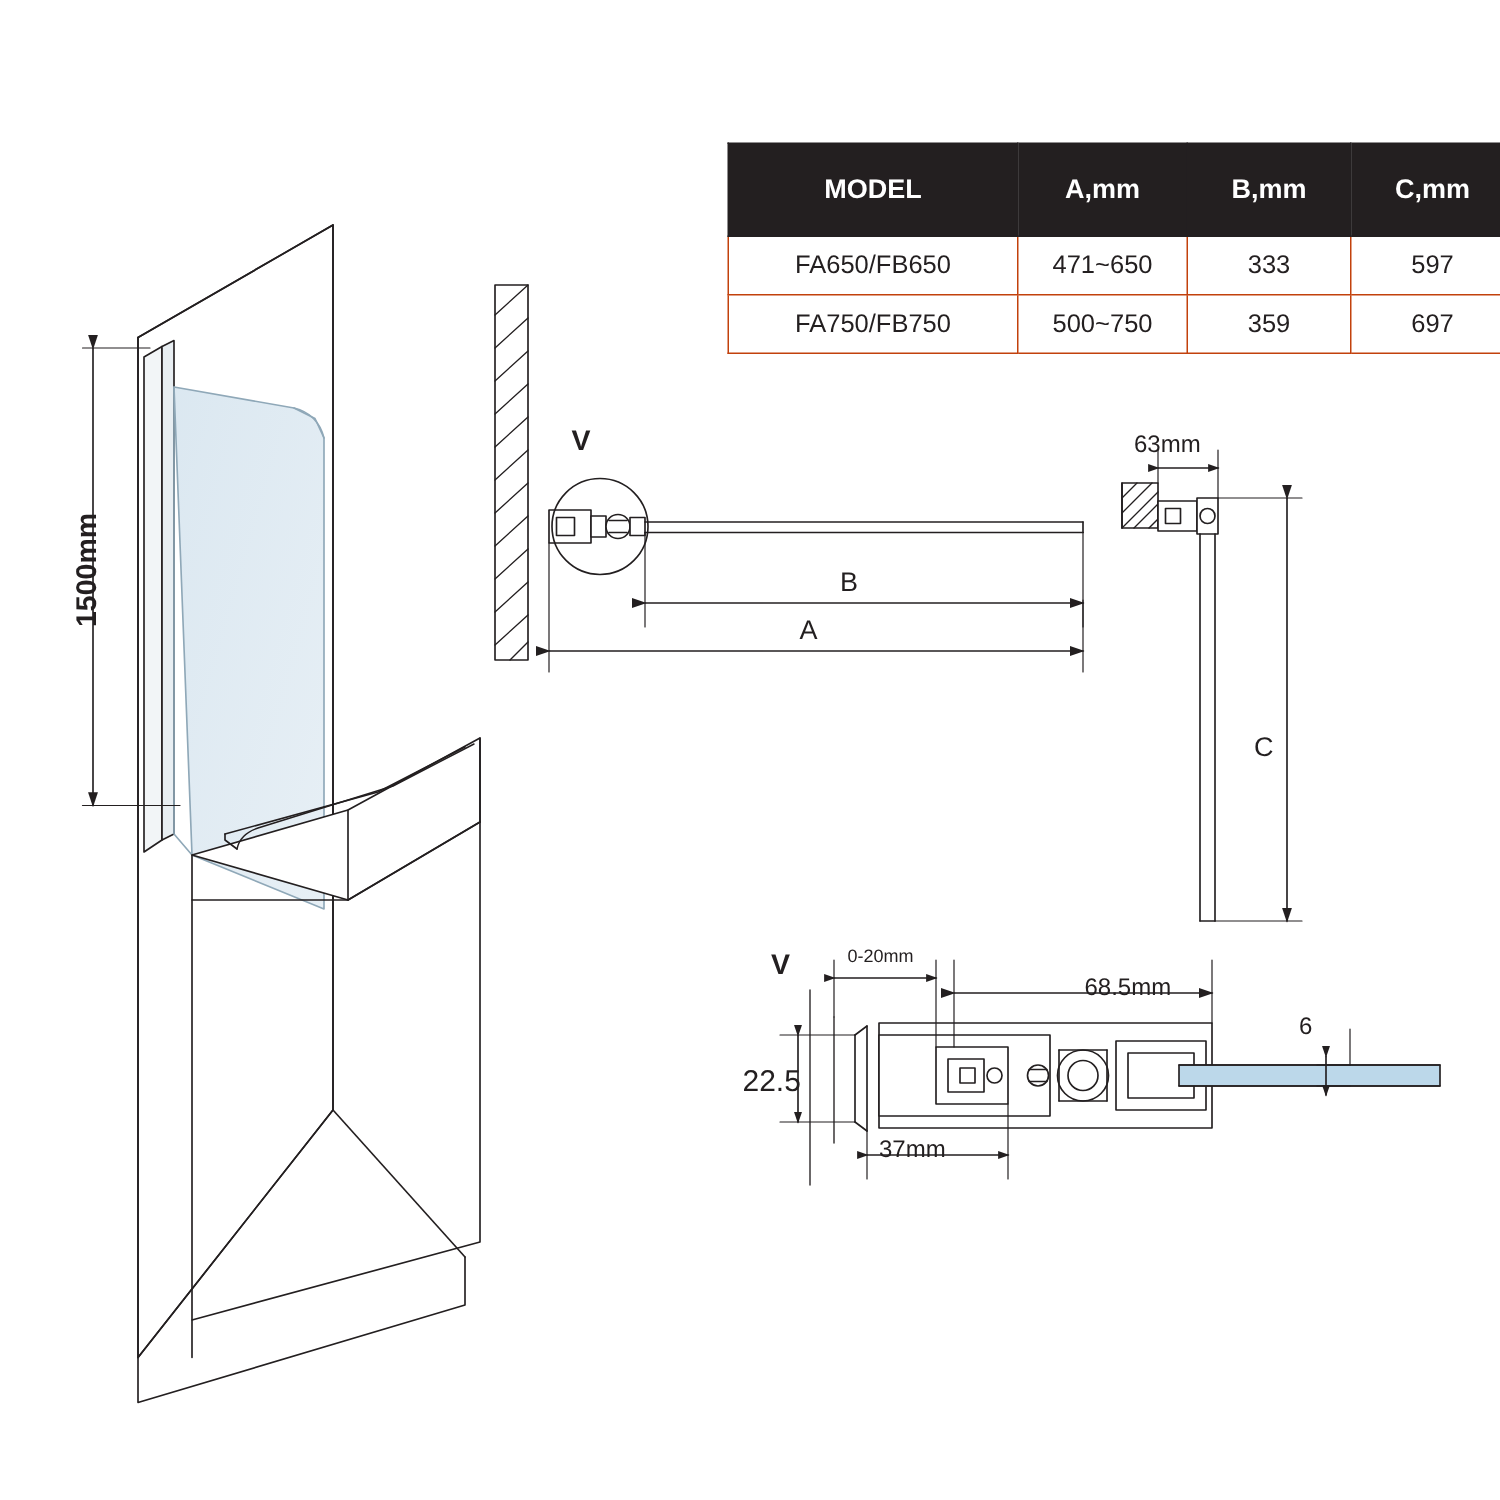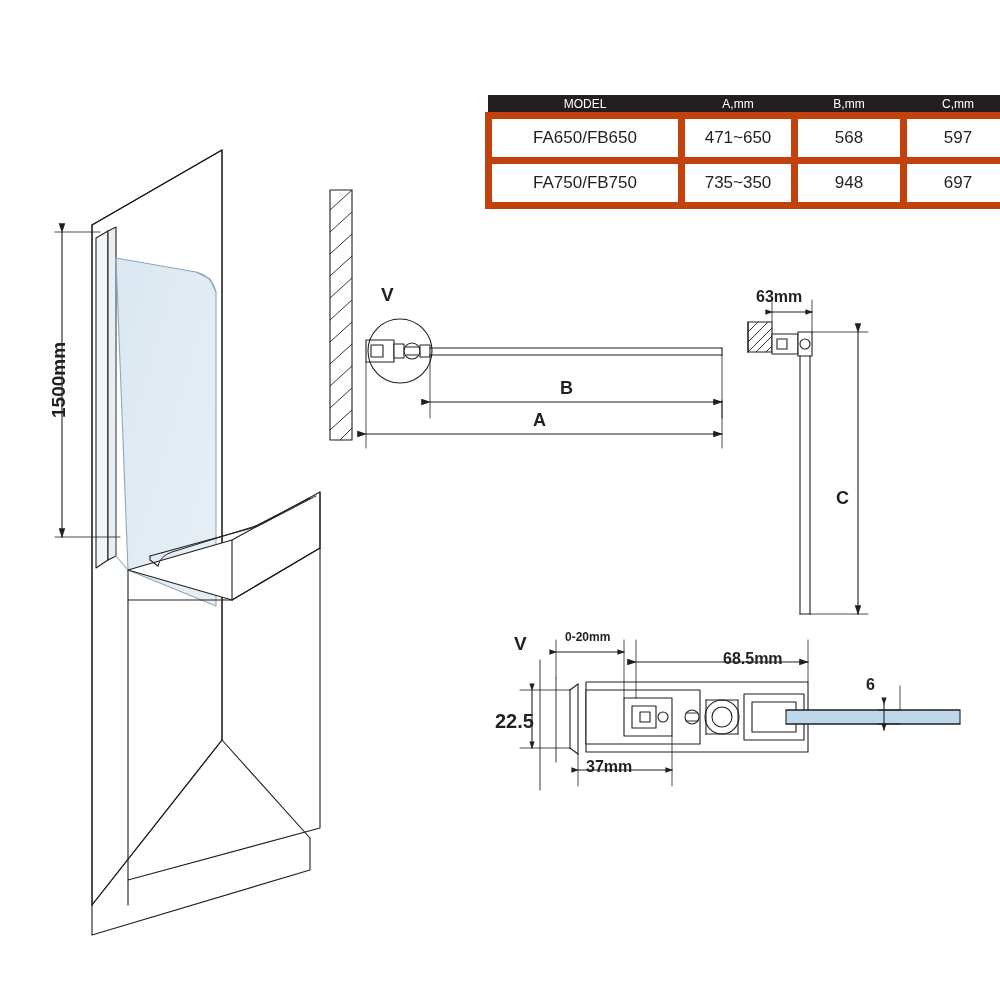--- a/index.html
+++ b/index.html
@@ -31,49 +31,49 @@
     top: 95px;
     width: 488px;
     border-collapse: collapse;
     background: #ffffff;
     font-size: 17px;
     table-layout: fixed;
   }
   .spec-table th {
     background: #231f20;
     color: #ffffff;
-    font-weight: normal;
-    font-size: 12px;
-    padding: 1px 4px;
+    font-weight: bold;
+    font-size: 18px;
+    padding: 20px 4px;
     text-align: center;
     border: 1px solid #231f20;
   }
   .spec-table td {
-    border: 7px solid #c2410c;
+    border: 1px solid #c2410c;
     padding: 9px 4px;
     text-align: center;
     color: #231f20;
     font-size: 17px;
   }
   .spec-table td.model-cell {
     text-align: center;
   }
   .col-model { width: 184px; }
   .col-a { width: 104px; }
   .col-b { width: 100px; }
   .col-c { width: 100px; }
 
   
   .lbl {
     position: absolute;
     color: #231f20;
     font-size: 15px;
     white-space: nowrap;
   }
-  .lbl.bold { font-weight: bold; }
+  .lbl.bold { font-weight: normal; }
   .lbl.big { font-size: 19px; font-weight: bold; }
   .lbl.vert {
     transform-origin: left top;
     transform: rotate(-90deg);
   }
 </style>
 </head>
 <body>
 
 <div id="page">
@@ -267,27 +267,27 @@
         <th class="col-model">MODEL</th>
         <th class="col-a">A,mm</th>
         <th class="col-b">B,mm</th>
         <th class="col-c">C,mm</th>
       </tr>
     </thead>
     <tbody>
       <tr>
         <td class="model-cell">FA650/FB650</td>
         <td>471~650</td>
-        <td>568</td>
+        <td>333</td>
         <td>597</td>
       </tr>
       <tr>
         <td class="model-cell">FA750/FB750</td>
-        <td>735~350</td>
-        <td>948</td>
+        <td>500~750</td>
+        <td>359</td>
         <td>697</td>
       </tr>
     </tbody>
   </table>
 
   <div class="lbl big vert" style="left:48px; top:418px;">1500mm</div>
 
   <div class="lbl big" style="left:381px; top:284px;">V</div>
 
   <div class="lbl bold" style="left:560px; top:378px; font-size:18px;">B</div>

